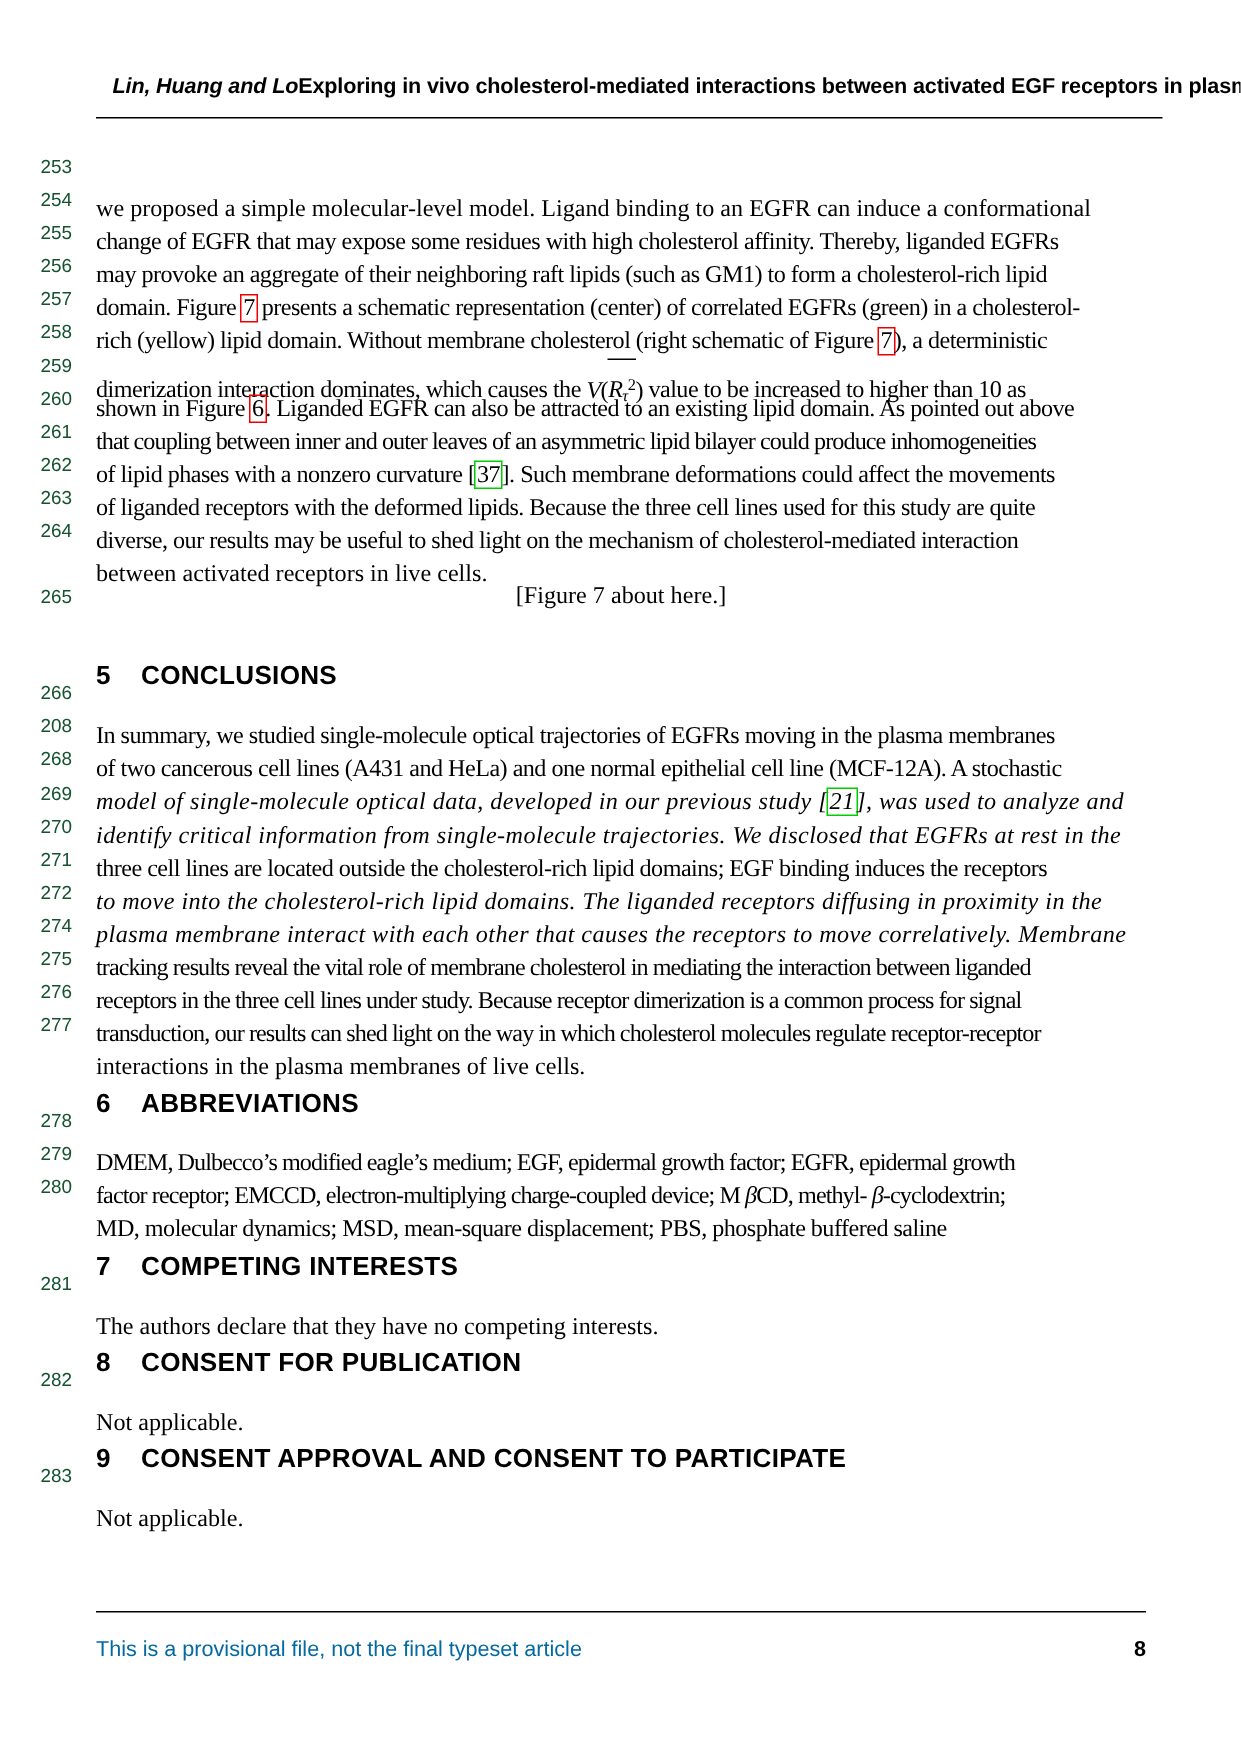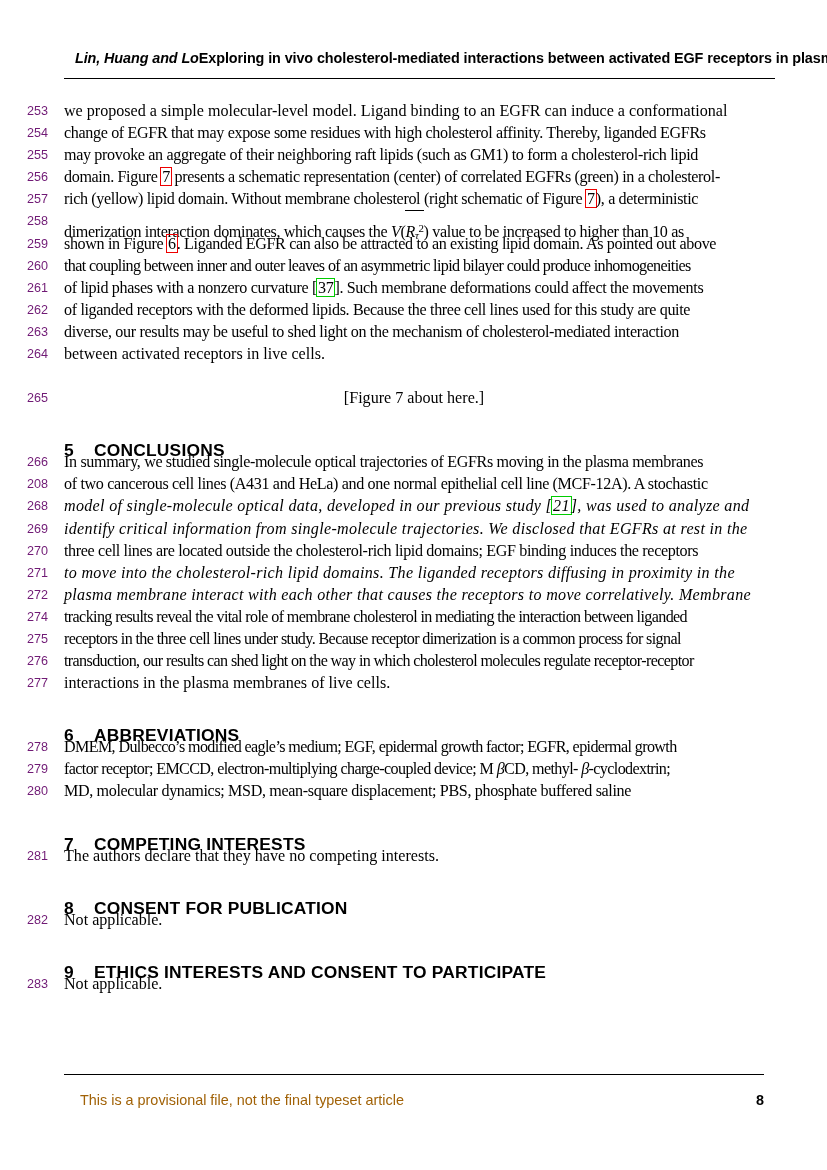--- a/index.html
+++ b/index.html
@@ -67,29 +67,30 @@
     white-space: nowrap;
   }
   .tline .lno {
     position: absolute;
     left: 27px;
     width: 34px;
     text-align: left;
     font-family: "Liberation Sans", "DejaVu Sans", sans-serif;
     font-size: 12.6px;
     line-height: 22.1px;
-    color: #701a75;
+    color: #14532d;
   }
   .tline .ltxt {
     position: absolute;
     left: 64px;
     right: 0;
     font-size: 16.1px;
     line-height: 22.1px;
     white-space: nowrap;
+    margin-top: 29px;
   }
   
   .tline.tight .ltxt { letter-spacing: -0.35px; }
   .tline.tight2 .ltxt { letter-spacing: -0.62px; }
   .tline.wide .ltxt  { letter-spacing: 0.30px; font-style: italic; }
 
   
   .tline .centertxt {
     position: absolute;
     left: 64px;
@@ -164,23 +165,23 @@
     bottom: 60px;
     left: 64px;
     width: 700px;
     height: 20px;
     font-family: "Liberation Sans", "DejaVu Sans", sans-serif;
     font-size: 14.4px;
     line-height: 20px;
   }
   .footer .prov {
     position: absolute;
-    left: 16px;
+    left: 0;
     top: 0;
-    color: #a16207;
+    color: #0369a1;
   }
   .footer .pnum {
     position: absolute;
     right: 0;
     top: 0;
     font-weight: bold;
     color: #000000;
   }
 </style>
 </head>
@@ -377,21 +378,21 @@
     <div>
       <div class="tline">
           <span class="lno">282</span>
           <span class="ltxt">Not applicable.</span>
         </div>
     </div>
 
     <div class="sp-before-head"></div>
     <div class="sechead">
         <span class="snum">9</span>
-        <span class="stitle">ETHICS INTERESTS AND CONSENT TO PARTICIPATE</span>
+        <span class="stitle">CONSENT APPROVAL AND CONSENT TO PARTICIPATE</span>
       </div>
     <div class="sp-after-head"></div>
 
     <div>
       <div class="tline">
           <span class="lno">283</span>
           <span class="ltxt">Not applicable.</span>
         </div>
     </div>
 

